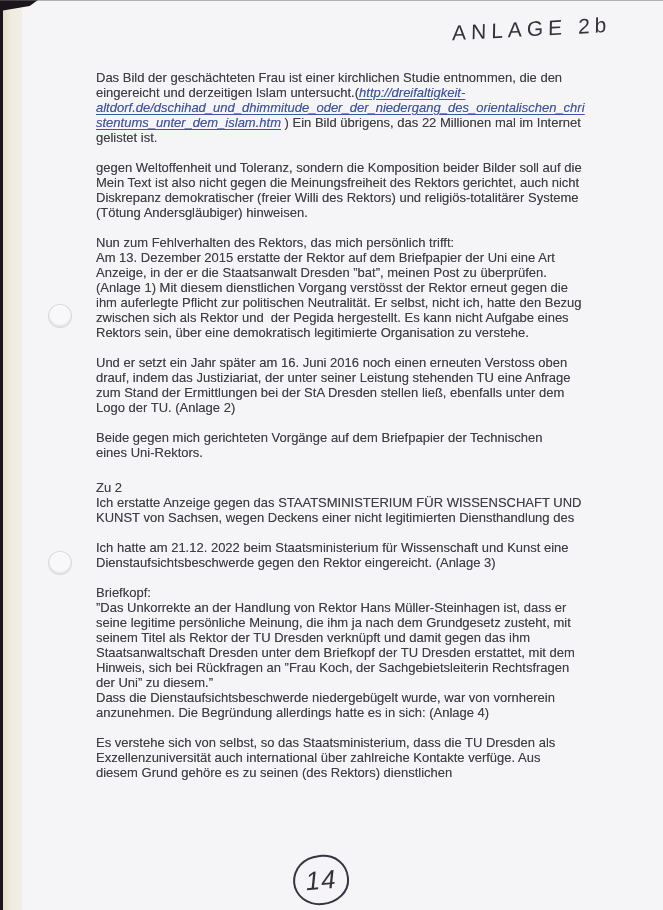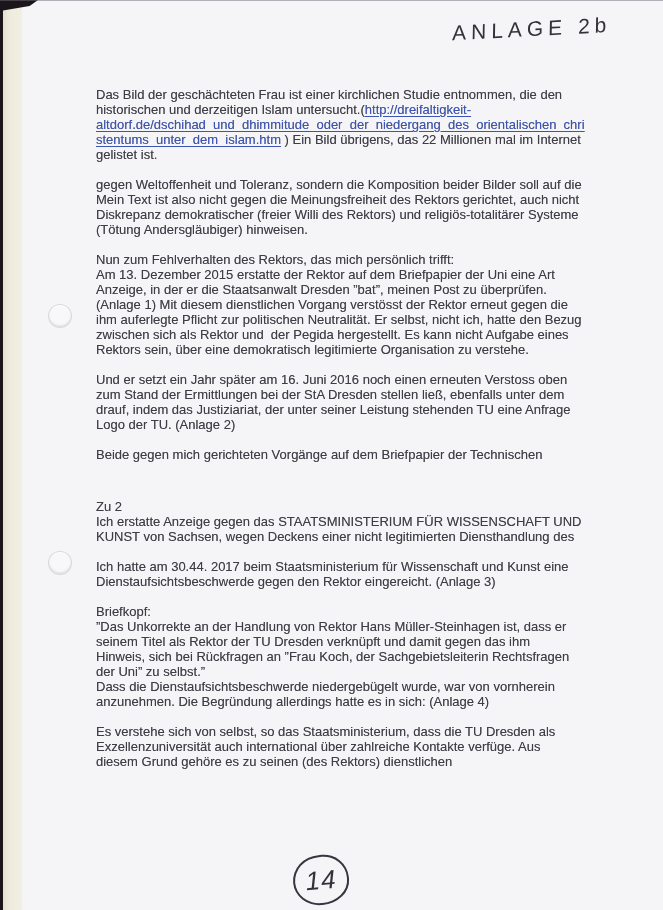--- a/index.html
+++ b/index.html
@@ -23,27 +23,27 @@
   .hole.h2{left:48px;top:551px;}
   
   .anlage{
     position:absolute;left:452px;top:16px;width:200px;
     transform:rotate(-3deg) skewX(-4deg);
     font-size:21px;letter-spacing:5px;color:var(--hand,#35303a);
     white-space:pre;
   }
   
   .doc{
-    position:absolute;left:96px;top:87px;width:498px;
+    position:absolute;left:96px;top:70px;width:498px;
     font-size:13px;line-height:15px;color:var(--ink,#3f3e46);
     text-shadow:0 0 .5px rgba(63,62,70,.55);
   }
   .para{margin:0 0 15px 0;}
   .line{white-space:pre;}
-  .link{color:var(--link,#3c55b4);text-decoration:underline;text-underline-offset:2px;}
+  .link{color:var(--link,#3c55b4);text-decoration:underline;text-underline-offset:2px;font-style:italic;}
   
   .pageno{
     position:absolute;left:293px;top:855px;width:52px;height:46px;
     border:2.4px solid #3a3440;border-radius:50% 46% 52% 48% / 52% 50% 48% 50%;
     transform:rotate(-5deg);
     display:flex;align-items:center;justify-content:center;
     color:var(--hand,#35303a);font-size:26px;font-style:italic;letter-spacing:1px;
   }
 </style>
 </head>
@@ -56,21 +56,21 @@
   <div class="edge-topline"></div>
 
   <div class="hole h1"></div>
   <div class="hole h2"></div>
 
   <div class="anlage">ANLAGE 2b</div>
 
   <div class="doc">
       <div class="para">
         <div class="line"><span>Das Bild der geschächteten Frau ist einer kirchlichen Studie entnommen, die den</span></div>
-        <div class="line"><span>historischen und derzeitigen Islam untersucht.(</span><span class="link">http://dreifaltigkeit-</span></div>
+        <div class="line"><span>eingereicht und derzeitigen Islam untersucht.(</span><span class="link">http://dreifaltigkeit-</span></div>
         <div class="line"><span class="link">altdorf.de/dschihad_und_dhimmitude_oder_der_niedergang_des_orientalischen_chri</span></div>
         <div class="line"><span class="link">stentums_unter_dem_islam.htm</span><span> ) Ein Bild übrigens, das 22 Millionen mal im Internet</span></div>
         <div class="line"><span>gelistet ist.</span></div>
       </div>
       <div class="para">
         <div class="line"><span>gegen Weltoffenheit und Toleranz, sondern die Komposition beider Bilder soll auf die</span></div>
         <div class="line"><span>Mein Text ist also nicht gegen die Meinungsfreiheit des Rektors gerichtet, auch nicht</span></div>
         <div class="line"><span>Diskrepanz demokratischer (freier Willi des Rektors) und religiös-totalitärer Systeme</span></div>
         <div class="line"><span>(Tötung Andersgläubiger) hinweisen.</span></div>
       </div>
@@ -78,42 +78,45 @@
         <div class="line"><span>Nun zum Fehlverhalten des Rektors, das mich persönlich trifft:</span></div>
         <div class="line"><span>Am 13. Dezember 2015 erstatte der Rektor auf dem Briefpapier der Uni eine Art</span></div>
         <div class="line"><span>Anzeige, in der er die Staatsanwalt Dresden ”bat”, meinen Post zu überprüfen.</span></div>
         <div class="line"><span>(Anlage 1) Mit diesem dienstlichen Vorgang verstösst der Rektor erneut gegen die</span></div>
         <div class="line"><span>ihm auferlegte Pflicht zur politischen Neutralität. Er selbst, nicht ich, hatte den Bezug</span></div>
         <div class="line"><span>zwischen sich als Rektor und  der Pegida hergestellt. Es kann nicht Aufgabe eines</span></div>
         <div class="line"><span>Rektors sein, über eine demokratisch legitimierte Organisation zu verstehe.</span></div>
       </div>
       <div class="para">
         <div class="line"><span>Und er setzt ein Jahr später am 16. Juni 2016 noch einen erneuten Verstoss oben</span></div>
+        <div class="line"><span>drauf, indem das Justiziariat, der unter seiner Leistung stehenden TU eine Anfrage</span></div>
         <div class="line"><span>zum Stand der Ermittlungen bei der StA Dresden stellen ließ, ebenfalls unter dem</span></div>
-        <div class="line"><span>drauf, indem das Justiziariat, der unter seiner Leistung stehenden TU eine Anfrage</span></div>
         <div class="line"><span>Logo der TU. (Anlage 2)</span></div>
       </div>
-      <div class="para" style="margin-bottom: 37px;">
+      <div class="para" style="margin-bottom: 20px;">
         <div class="line"><span>Beide gegen mich gerichteten Vorgänge auf dem Briefpapier der Technischen</span></div>
+        <div class="line"><span>eines Uni-Rektors.</span></div>
       </div>
       <div class="para">
         <div class="line"><span>Zu 2</span></div>
         <div class="line"><span>Ich erstatte Anzeige gegen das STAATSMINISTERIUM FÜR WISSENSCHAFT UND</span></div>
         <div class="line"><span>KUNST von Sachsen, wegen Deckens einer nicht legitimierten Diensthandlung des</span></div>
       </div>
       <div class="para">
-        <div class="line"><span>Ich hatte am 30.44. 2017 beim Staatsministerium für Wissenschaft und Kunst eine</span></div>
+        <div class="line"><span>Ich hatte am 21.12. 2022 beim Staatsministerium für Wissenschaft und Kunst eine</span></div>
         <div class="line"><span>Dienstaufsichtsbeschwerde gegen den Rektor eingereicht. (Anlage 3)</span></div>
       </div>
       <div class="para">
         <div class="line"><span>Briefkopf:</span></div>
         <div class="line"><span>”Das Unkorrekte an der Handlung von Rektor Hans Müller-Steinhagen ist, dass er</span></div>
+        <div class="line"><span>seine legitime persönliche Meinung, die ihm ja nach dem Grundgesetz zusteht, mit</span></div>
         <div class="line"><span>seinem Titel als Rektor der TU Dresden verknüpft und damit gegen das ihm</span></div>
+        <div class="line"><span>Staatsanwaltschaft Dresden unter dem Briefkopf der TU Dresden erstattet, mit dem</span></div>
         <div class="line"><span>Hinweis, sich bei Rückfragen an ”Frau Koch, der Sachgebietsleiterin Rechtsfragen</span></div>
-        <div class="line"><span>der Uni” zu selbst.”</span></div>
+        <div class="line"><span>der Uni” zu diesem.”</span></div>
         <div class="line"><span>Dass die Dienstaufsichtsbeschwerde niedergebügelt wurde, war von vornherein</span></div>
         <div class="line"><span>anzunehmen. Die Begründung allerdings hatte es in sich: (Anlage 4)</span></div>
       </div>
       <div class="para" style="margin-bottom: 17px;">
         <div class="line"><span>Es verstehe sich von selbst, so das Staatsministerium, dass die TU Dresden als</span></div>
         <div class="line"><span>Exzellenzuniversität auch international über zahlreiche Kontakte verfüge. Aus</span></div>
         <div class="line"><span>diesem Grund gehöre es zu seinen (des Rektors) dienstlichen</span></div>
       </div>
     </div>
 

